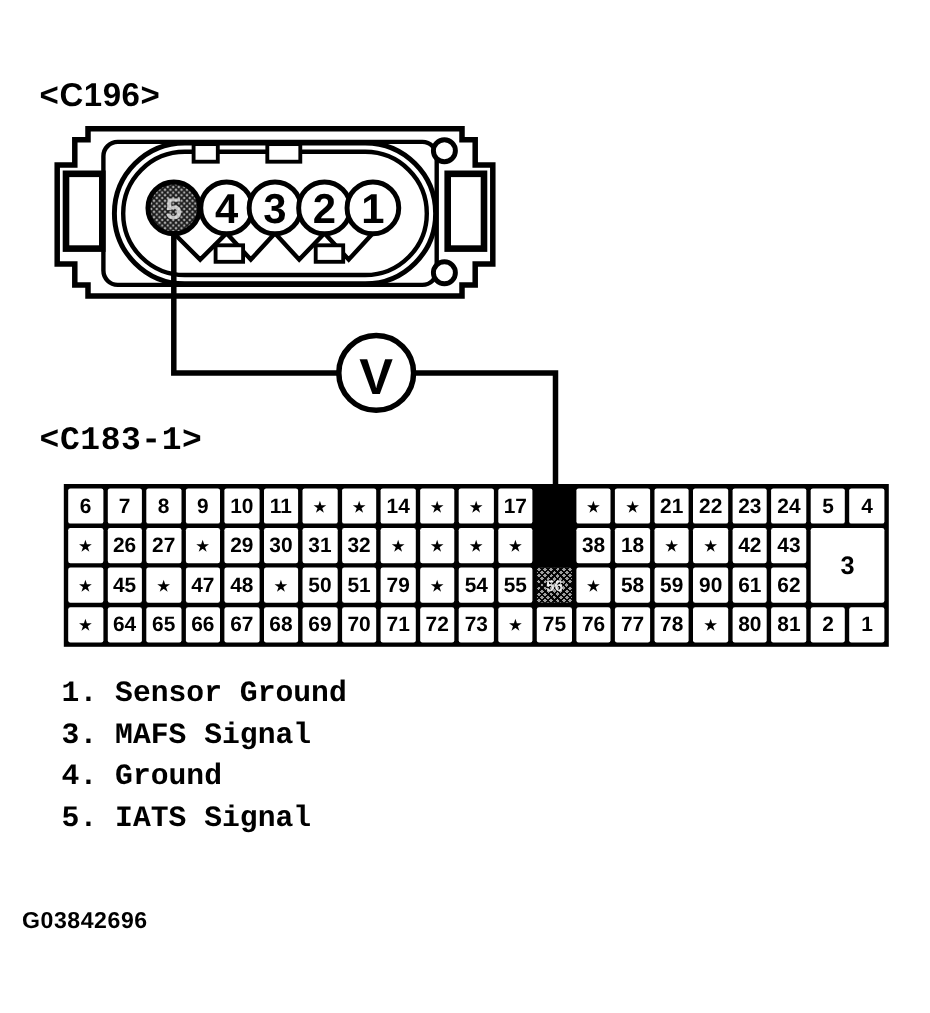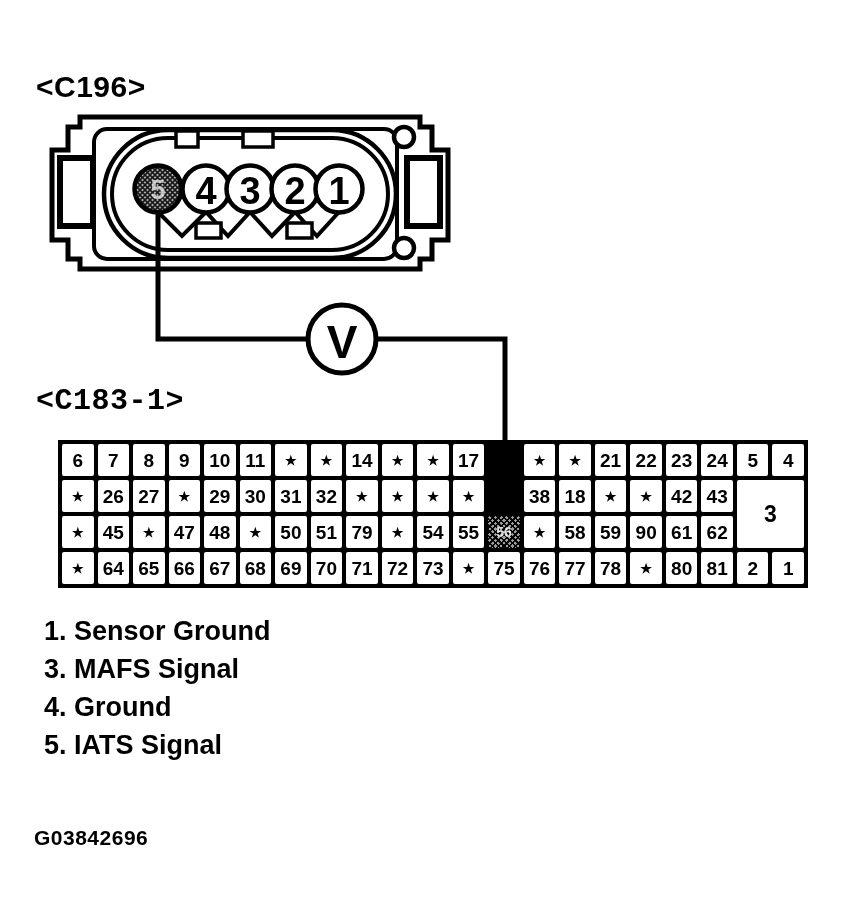--- a/index.html
+++ b/index.html
@@ -28,23 +28,23 @@
   .cell.split .half{flex:1;background:#fff;border-radius:2px;}
   .cell.shaded{
     background-color:#9e9e9e;
     background-image:
       repeating-linear-gradient(45deg, rgba(0,0,0,.95) 0 1.5px, transparent 1.5px 4px),
       repeating-linear-gradient(-45deg, rgba(0,0,0,.95) 0 1.5px, transparent 1.5px 4px);
     color:rgba(255,255,255,.85);font-size:14px;
   }
   .cell.merged{grid-row:span 2;grid-column:span 2;font-size:23px;font-weight:700;}
   
-  #legend{position:absolute;left:44px;top:612px;}
+  #legend{position:absolute;left:56px;top:612px;font-family:Liberation Mono, monospace;}
   .legend-line{font-size:27px;font-weight:600;line-height:38px;white-space:pre;}
-  #figure-code{position:absolute;left:34px;top:826px;font-size:21px;font-weight:600;letter-spacing:0.5px;}
+  #figure-code{position:absolute;left:20px;top:826px;font-size:21px;font-weight:600;letter-spacing:0.5px;}
 </style>
 </head>
 <body>
 
 <div id="c196-label" class="conn-label">&lt;C196&gt;</div>
 
 <svg style="position:absolute;left:0;top:0" width="845" height="452" viewBox="0 0 845 452">
   <defs>
     <pattern id="hatch" width="5" height="5" patternUnits="userSpaceOnUse">
       <rect width="5" height="5" fill="#b0b0b0"></rect>

